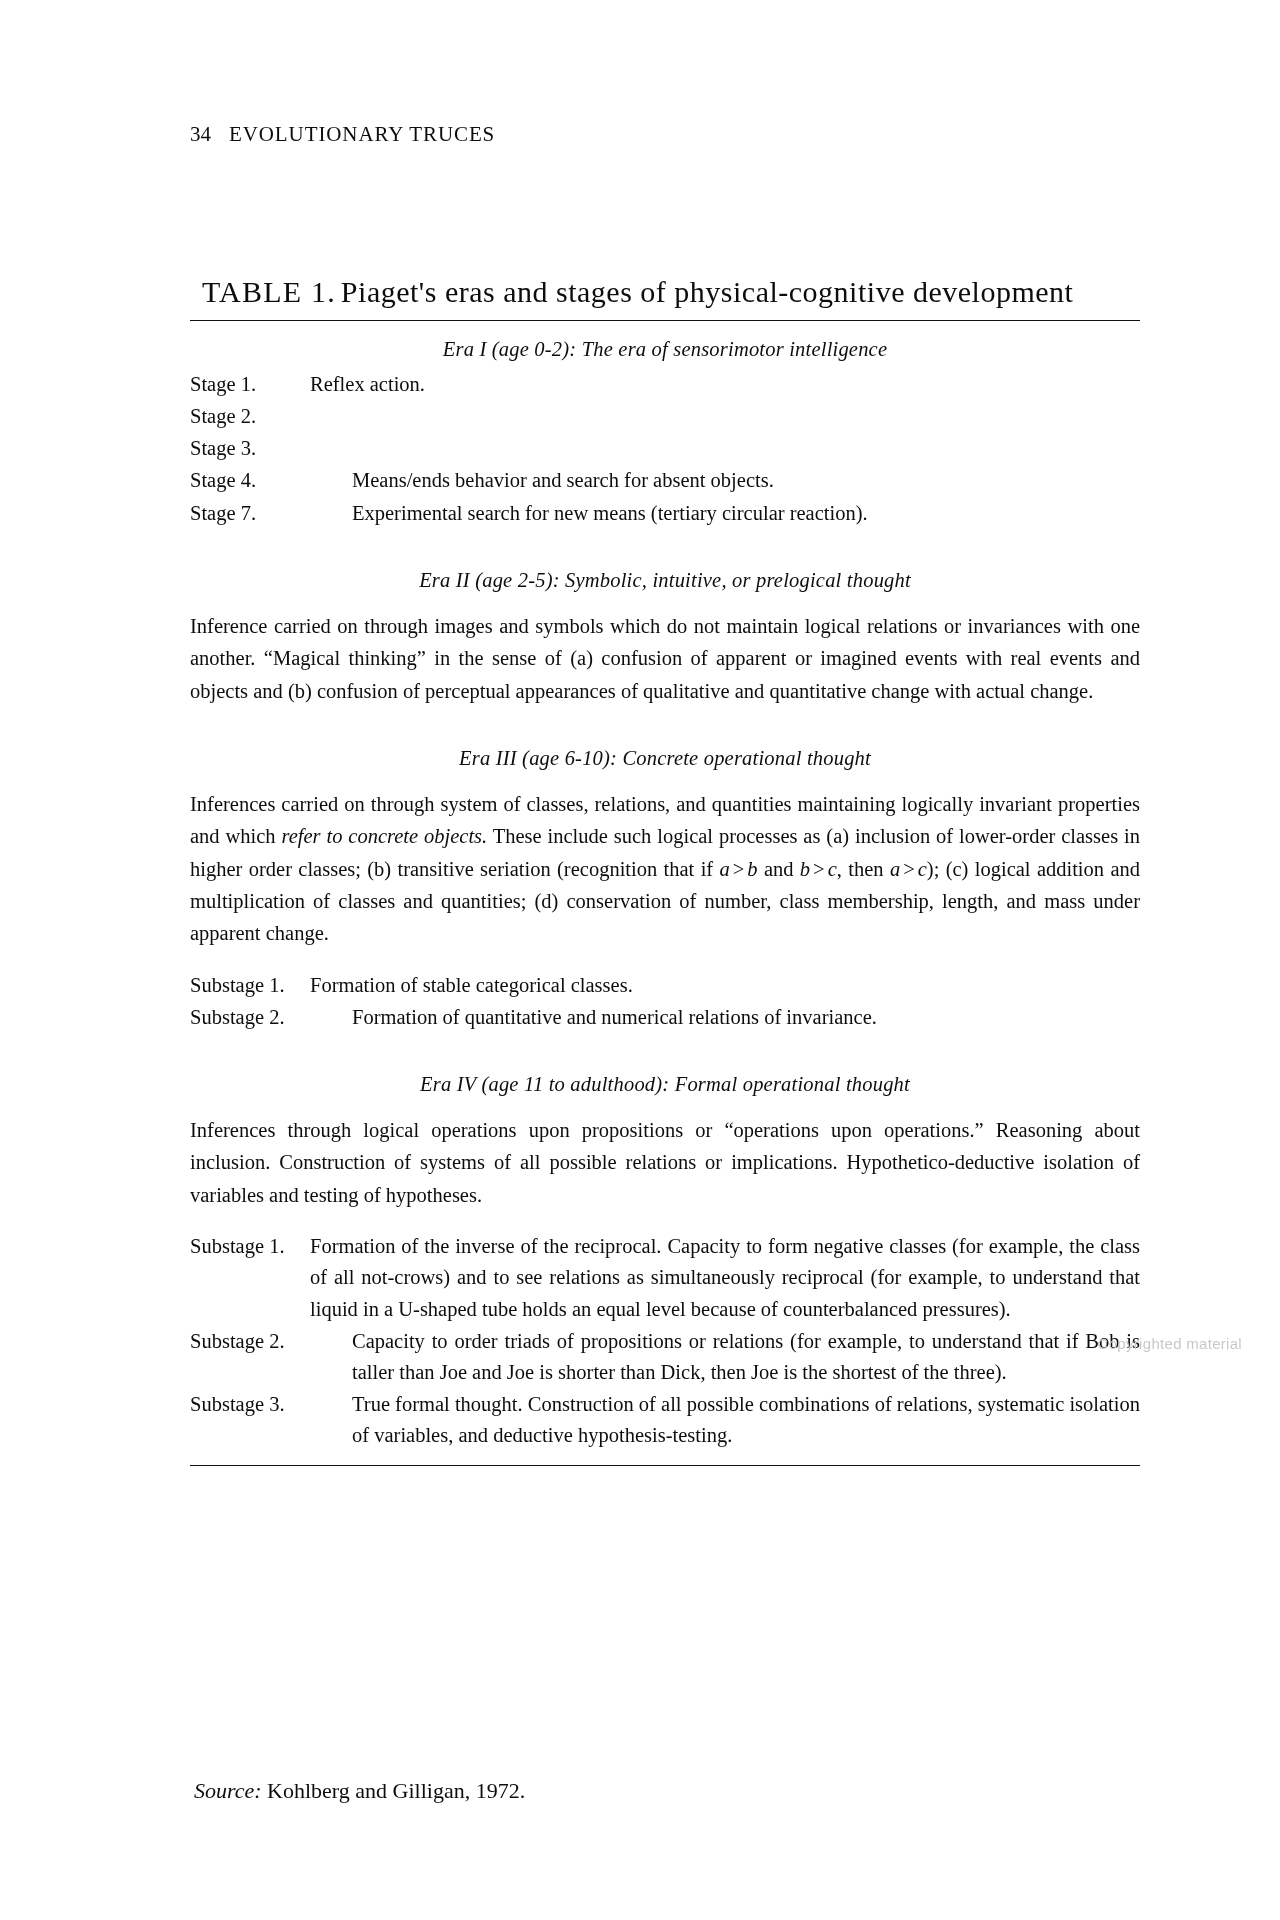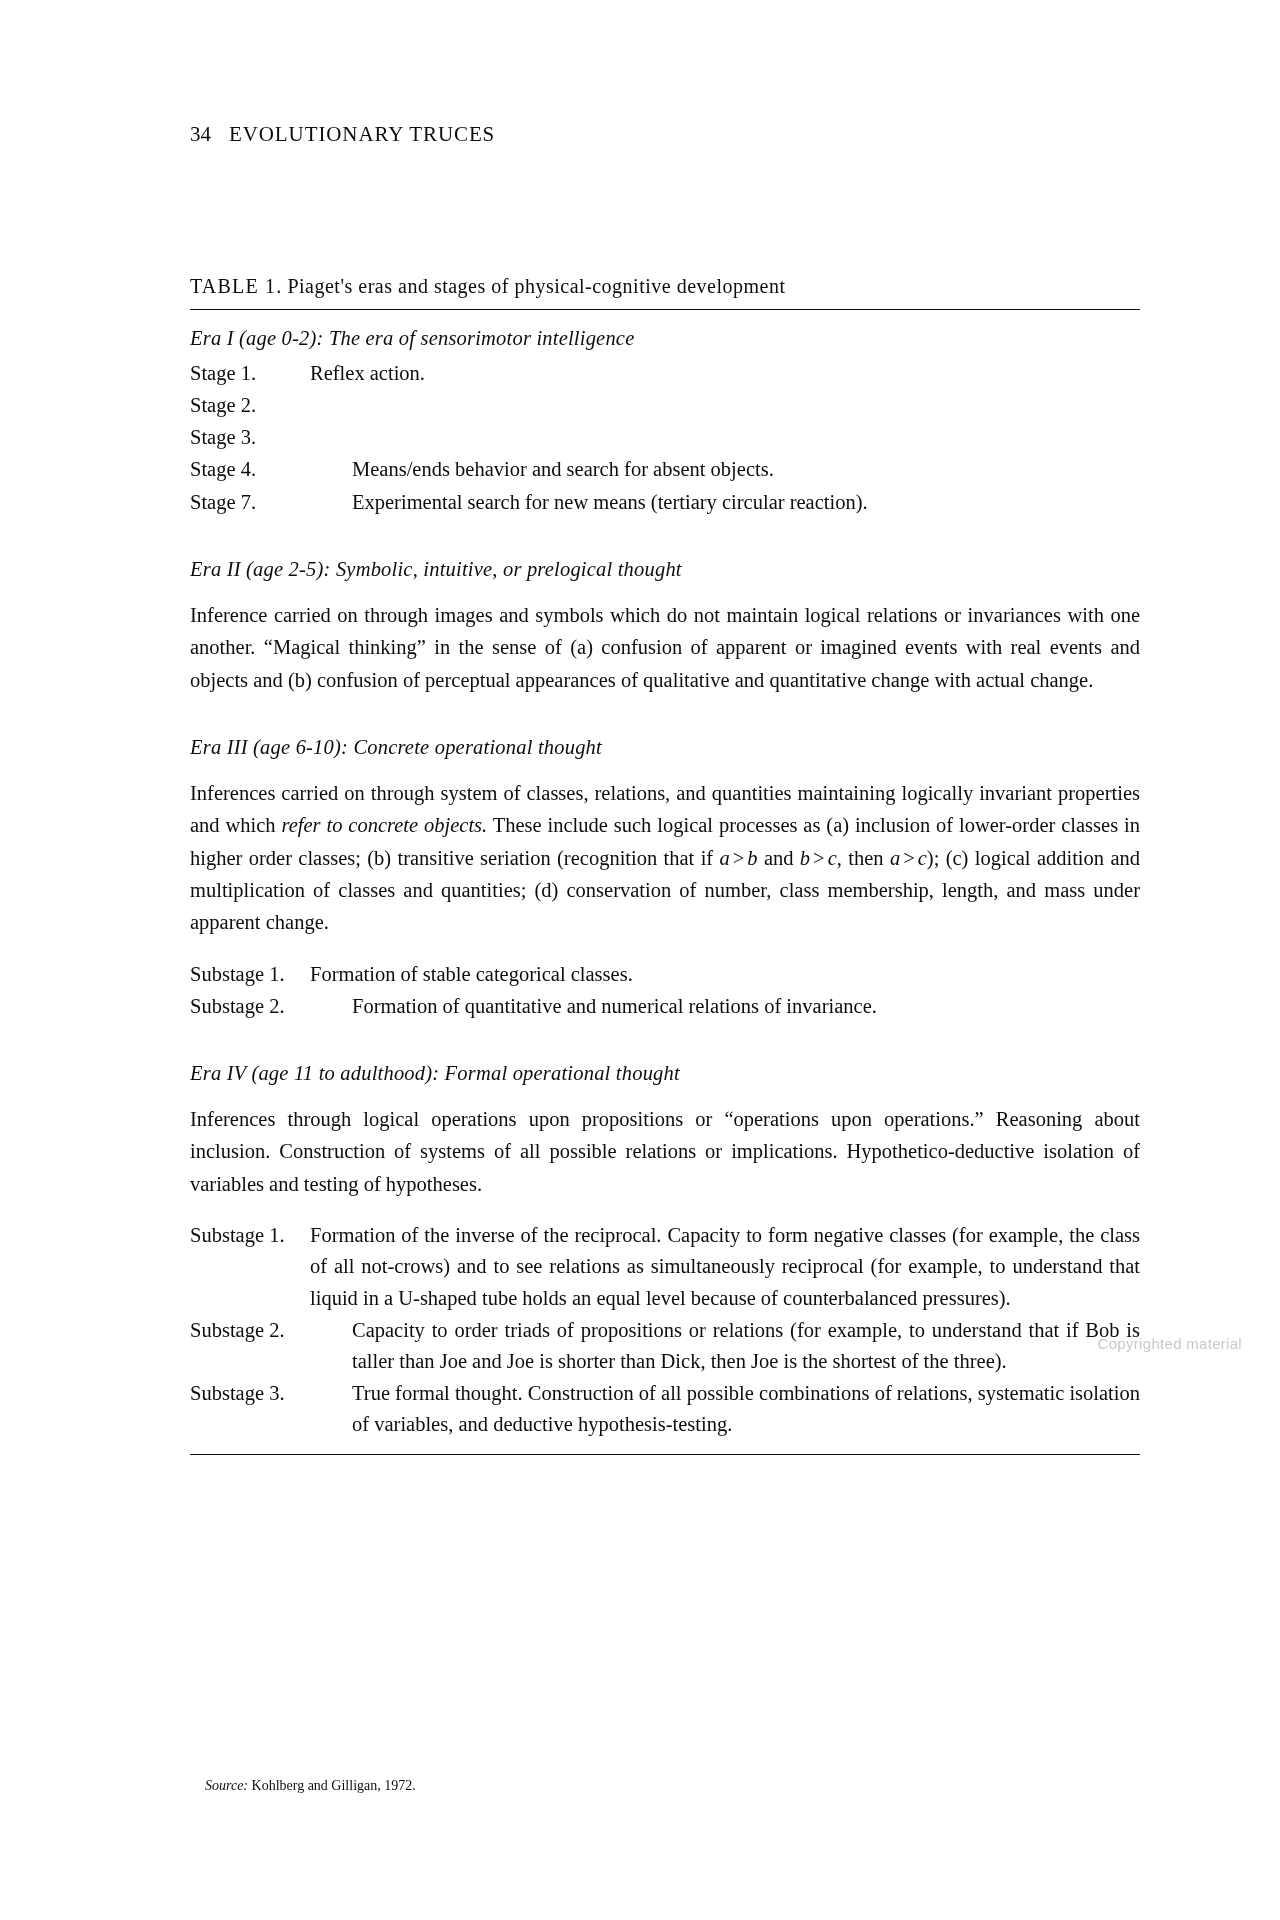--- a/index.html
+++ b/index.html
@@ -43,38 +43,40 @@
 
   
   .table-block {
     position: absolute;
     left: 190px;
     top: 275px;
     width: 950px;
   }
 
   .table-caption {
-    font-size: 20px;
+    font-size: 30px;
     letter-spacing: 0.5px;
     padding-bottom: 11px;
     white-space: nowrap;
+    margin-left: 12px;
   }
   .table-caption .tbl-label { letter-spacing: 1.2px; }
   .table-caption .tbl-title { margin-left: 5px; }
 
   .rule-top {
     border-top: 1.6px solid #111;
     margin-bottom: 0px;
   }
   .rule-bottom {
     border-top: 1.6px solid #111;
     margin-top: 14px;
   }
 
   .era-head {
+    text-align: center;
     font-style: italic;
     font-size: 20.5px;
     margin-top: 17px;
     margin-bottom: 6px;
     letter-spacing: 0.2px;
   }
   .era-head.spaced-above { margin-top: 40px; }
 
   
   .entry-list {
@@ -108,22 +110,22 @@
   }
   .para i { font-style: italic; }
 
   .sub-list {
     margin-top: 20px;
   }
   .sub-list .entry-label { width: 120px; }
 
   .source-line {
     position: absolute;
-    left: 205px;
-    font-size: 14px;
+    left: 194px;
+    font-size: 22px;
     white-space: nowrap;
   }
   .source-line .src-label {
     font-style: italic;
   }
 
   .watermark {
     position: absolute;
     right: 38px;
     bottom: 48px;

